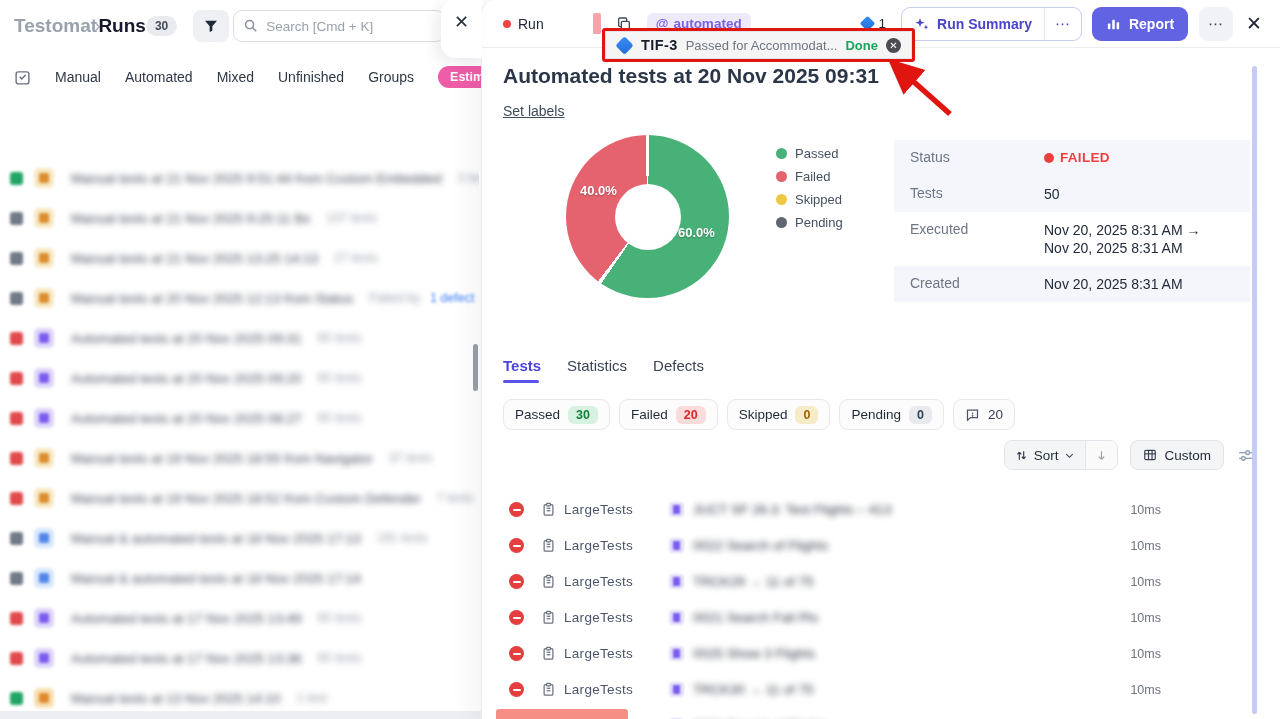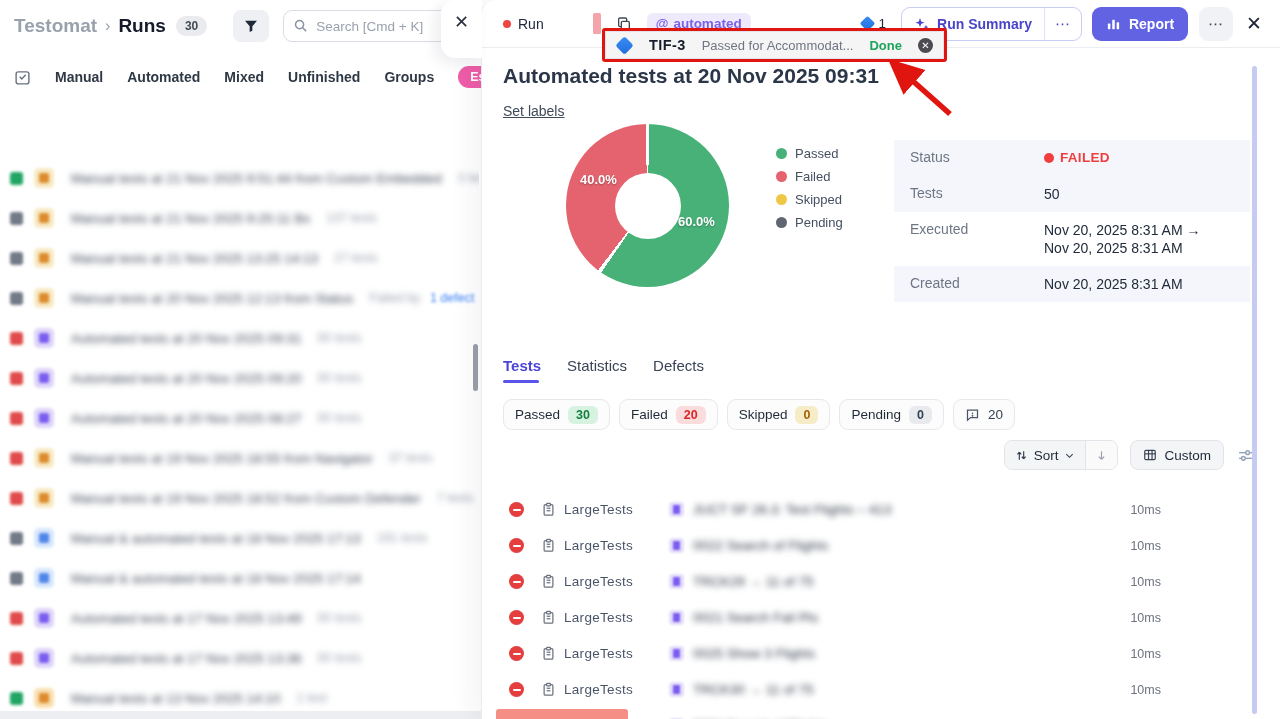--- a/index.html
+++ b/index.html
@@ -2,32 +2,32 @@
 <html><head>
 <meta charset="utf-8">
 <style>
   * { margin:0; padding:0; box-sizing:border-box; }
   html,body { width:1280px; height:719px; }
   body { font-family:"Liberation Sans", sans-serif; background:#fff; color:#1f2937; overflow:hidden; }
   .screen { position:relative; width:1280px; height:719px; background:#fff; overflow:hidden; }
 
   
   .left-panel { position:absolute; left:0; top:0; width:481px; height:719px; background:#fff; }
-  .lp-header { position:absolute; top:8px; left:14px; height:36px; display:flex; align-items:center; gap:10px; white-space:nowrap; }
+  .lp-header { position:absolute; top:8px; left:14px; height:36px; display:flex; align-items:center; white-space:nowrap; }
   .bc-app { font-size:19px; font-weight:600; color:#99a1ac; }
   .bc-sep { font-size:16px; color:#9aa3ae; margin:0 -2px; }
   .bc-page { font-size:19px; font-weight:700; color:#15192a; }
   .bc-count { background:#e9ebef; color:#434b59; font-size:12px; font-weight:600; border-radius:10px; padding:3px 9px; }
   .filter-btn { width:36px; height:32px; background:#eef0f3; border-radius:8px; display:flex; align-items:center; justify-content:center; margin-left:16px; cursor:pointer; }
   .lp-search { position:relative; margin-left:4px; }
   .lp-search input { width:212px; height:32px; border:1px solid #d9dce2; border-radius:9px; padding:0 10px 0 32px; font-size:13.5px; color:#374151; outline:none; font-family:"Liberation Sans",sans-serif; }
   .lp-search input::placeholder { color:#9aa2ae; }
   .search-glyph { position:absolute; left:10px; top:8px; }
   .lp-tabs { position:absolute; top:62px; left:14px; height:30px; display:flex; align-items:center; gap:24px; white-space:nowrap; }
-  .lp-tab { font-size:14px; color:#2f3845; font-weight:700; cursor:pointer; }
+  .lp-tab { font-size:14px; color:#2f3845; font-weight:400; cursor:pointer; }
   .estim-pill { background:#ef5da8; color:#fff; font-size:12.5px; font-weight:600; border-radius:999px; padding:4px 12px; }
   .lp-list { position:absolute; top:158px; left:0; right:2px; bottom:8px; overflow:hidden; }
   .run-row { height:40px; display:flex; align-items:center; padding-left:10px; cursor:pointer; }
   .st-ic { width:13px; height:13px; border-radius:3px; filter:blur(1.5px); flex:0 0 auto; }
   .st-passed { background:#21a564; } .st-failed { background:#e14b4b; } .st-neutral { background:#717a87; }
   .tp-ic { width:20px; height:20px; border-radius:5px; margin-left:11px; position:relative; filter:blur(1.5px); flex:0 0 auto; }
   .tp-ic::after { content:""; position:absolute; left:5px; top:5px; width:10px; height:10px; border-radius:2px; }
   .tp-yellow { background:#f7e9c3; } .tp-yellow::after { background:#dc8c2e; }
   .tp-purple { background:#ded5f9; } .tp-purple::after { background:#7b5cf0; }
   .tp-blue { background:#d8e7fb; } .tp-blue::after { background:#4f86e8; }
@@ -55,32 +55,32 @@
   .jira-diamond { width:11px; height:11px; background:linear-gradient(135deg,#3b8df5,#1f6fdb); transform:rotate(45deg); border-radius:2px; }
   .issue-count { font-size:13.5px; color:#1f2937; font-weight:500; }
   .runsum-btn { margin-left:15px; display:flex; align-items:center; height:34px; border:1px solid #c9cdf4; border-radius:9px; background:#fff; cursor:pointer; overflow:hidden; }
   .runsum-main { display:flex; align-items:center; gap:7px; padding:0 12px; font-size:14px; font-weight:700; color:#4a44c9; }
   .runsum-more { border-left:1px solid #dfe2f8; padding:0 10px; color:#4a44c9; font-size:15px; letter-spacing:1px; align-self:stretch; display:flex; align-items:center; }
   .report-btn { margin-left:10px; display:flex; align-items:center; gap:8px; height:34px; padding:0 14px; background:#6163e3; border:none; border-radius:9px; color:#fff; font-size:14px; font-weight:600; cursor:pointer; font-family:"Liberation Sans",sans-serif; }
   .dots-btn { margin-left:11px; width:34px; height:34px; background:#f1f2f5; border-radius:9px; display:flex; align-items:center; justify-content:center; color:#374151; font-size:15px; letter-spacing:1px; cursor:pointer; }
   .rp-close { margin-left:13px; font-size:19px; color:#20283a; cursor:pointer; }
 
   .anno-box { position:absolute; left:120px; top:28px; z-index:6; border:3px solid #e1150f; border-radius:3px; }
-  .issue-chip { display:flex; align-items:center; gap:16px; background:#f5f5f6; border:1px solid #e2e4e9; padding:5px 10px; }
+  .issue-chip { display:flex; align-items:center; gap:8px; background:#f5f5f6; border:1px solid #e2e4e9; padding:5px 10px; }
   .chip-diamond { width:13px; height:13px; background:linear-gradient(135deg,#3b8df5,#1f6fdb); transform:rotate(45deg); border-radius:2.5px; margin:0 2px; }
   .chip-key { font-size:14.5px; font-weight:600; color:#171e2b; letter-spacing:.4px; }
   .chip-summary { font-size:13px; color:#6f7683; }
   .chip-status { font-size:13px; font-weight:600; color:#1da45c; }
   .chip-x { width:15px; height:15px; border-radius:50%; background:#4b4b52; color:#fff; font-size:10px; line-height:15px; text-align:center; cursor:pointer; }
   .anno-arrow { position:absolute; left:392px; top:56px; z-index:6; }
 
   .rp-title { position:absolute; left:21px; top:64px; font-size:21px; font-weight:700; color:#2b3648; }
   .set-labels { position:absolute; left:21px; top:103px; font-size:14px; font-weight:500; color:#3f4a5a; text-decoration:underline; cursor:pointer; }
 
-  .donut-wrap { position:absolute; left:84px; top:124px; width:163px; height:163px; }
+  .donut-wrap { position:absolute; left:84px; top:135px; width:163px; height:163px; }
   .donut { position:absolute; inset:0; border-radius:50%; }
   .donut-hole { position:absolute; left:50%; top:50%; width:66px; height:66px; margin:-33px 0 0 -33px; border-radius:50%; background:#fff; }
   .slice-label { position:absolute; color:#fff; font-size:13px; font-weight:700; text-shadow:0 1px 2px rgba(0,0,0,.3); }
   .slice-label.failed-pct { left:14px; top:48px; }
   .slice-label.passed-pct { left:112px; top:90px; }
   .legend { position:absolute; left:294px; top:146px; display:flex; flex-direction:column; gap:8px; }
   .legend-item { display:flex; align-items:center; gap:8px; }
   .legend-dot { width:11px; height:11px; border-radius:50%; }
   .legend-label { font-size:13px; color:#445061; }
 

